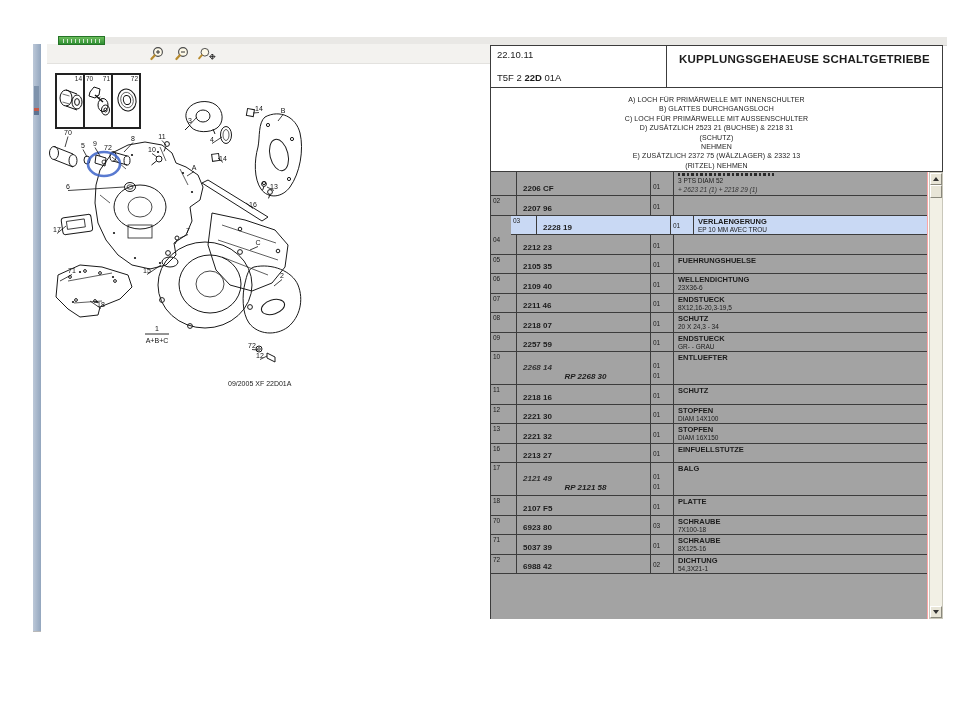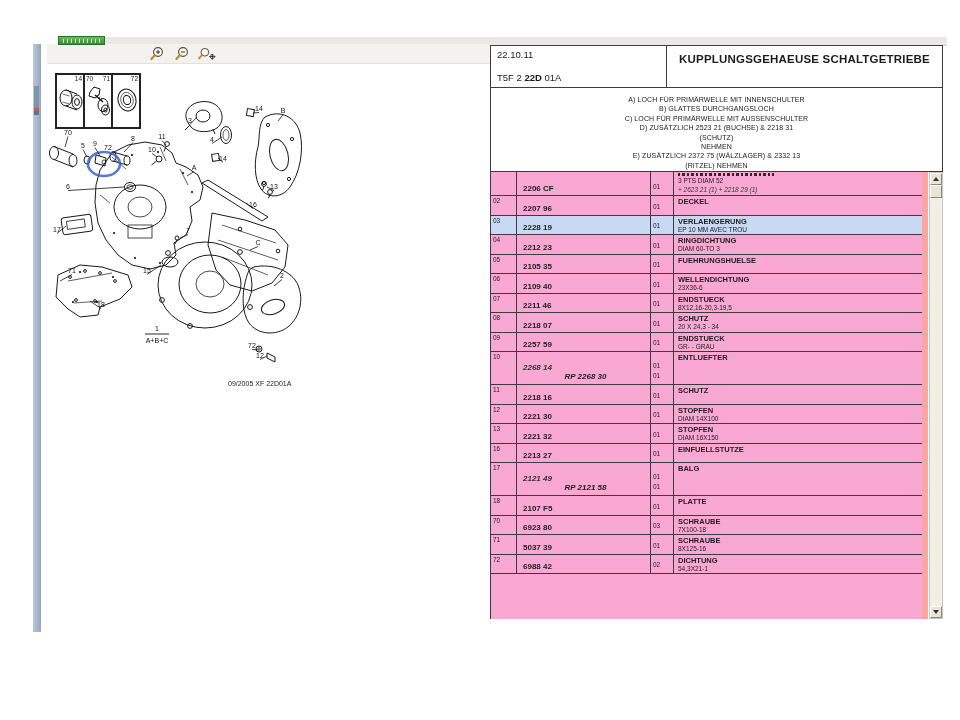--- a/index.html
+++ b/index.html
@@ -52,25 +52,25 @@
   .thead .hright{flex:1;display:flex;justify-content:center;padding-top:7px;}
   .thead .title{font-size:11.5px;font-weight:bold;letter-spacing:.2px;}
 
   .notes{position:absolute;left:0;top:43px;width:100%;height:84px;box-sizing:border-box;
     border-left:1px solid #3c3c3c;border-right:1px solid #3c3c3c;border-bottom:1px solid #3c3c3c;
     padding-top:7px;text-align:center;}
   .notes div{font-size:7px;line-height:9.4px;letter-spacing:.1px;}
 
   .rows-area{position:absolute;left:0;top:127px;width:100%;height:447px;}
   .rows{position:absolute;left:0;top:0;width:438px;height:447px;box-sizing:border-box;
-    border-left:1px solid #3c3c3c;border-right:6px solid #fca5a5;overflow:hidden;background:#f9a8d4;}
+    border-left:1px solid #3c3c3c;border-right:1px solid #fca5a5;overflow:hidden;background:#a3a3a3;}
   .trow{box-sizing:border-box;border-bottom:1px solid #3c3c3c;display:grid;grid-template-columns:26px 134px 23px 1fr;height:19.5px;}
   .trow.rp{height:33px;}
   .trow.clipped{height:24px;}
-  .trow.hl{background:#c9d9f4;}
+  .trow.hl{background:#c9d9f4;margin-left:20px;}
   .trow .c{box-sizing:border-box;overflow:hidden;}
   .trow .c.bline{border-right:1px solid #3c3c3c;}
   .c.num{font-size:6.5px;padding:1px 0 0 2px;}
   .c.part{display:flex;flex-direction:column;justify-content:flex-end;padding:0 2px 2px 6px;}
   .pnum{font-size:8px;font-weight:bold;line-height:9px;white-space:nowrap;}
   .pnum.it{font-weight:bold;font-style:italic;color:#333;}
   .rpnum{font-size:8px;font-weight:bold;font-style:italic;line-height:10px;text-align:center;white-space:nowrap;}
   .c.qty{display:flex;flex-direction:column;justify-content:flex-end;font-size:6.5px;padding:0 0 3px 2px;line-height:9px;}
   .c.qty span{line-height:10px;}
   .c.desc{padding:1px 0 0 4px;}
@@ -375,23 +375,20 @@
             </div>
           </div>
           <div class="trow">
             <div class="c num bline">02</div>
             <div class="c part bline">
               <span class="pnum">2207 96</span>
             </div>
             <div class="c qty bline">
               <span>01</span>
             </div>
-            <div class="c desc">
-              <div class="dname">DECKEL</div>
-            </div>
           </div>
           <div class="trow hl">
             <div class="c num bline">03</div>
             <div class="c part bline">
               <span class="pnum">2228 19</span>
             </div>
             <div class="c qty bline">
               <span>01</span>
             </div>
             <div class="c desc">
@@ -399,24 +396,20 @@
               <div class="ddet">EP 10 MM AVEC TROU</div>
             </div>
           </div>
           <div class="trow">
             <div class="c num bline">04</div>
             <div class="c part bline">
               <span class="pnum">2212 23</span>
             </div>
             <div class="c qty bline">
               <span>01</span>
-            </div>
-            <div class="c desc">
-              <div class="dname">RINGDICHTUNG</div>
-              <div class="ddet">DIAM 60-TO 3</div>
             </div>
           </div>
           <div class="trow">
             <div class="c num bline">05</div>
             <div class="c part bline">
               <span class="pnum">2105 35</span>
             </div>
             <div class="c qty bline">
               <span>01</span>
             </div>

